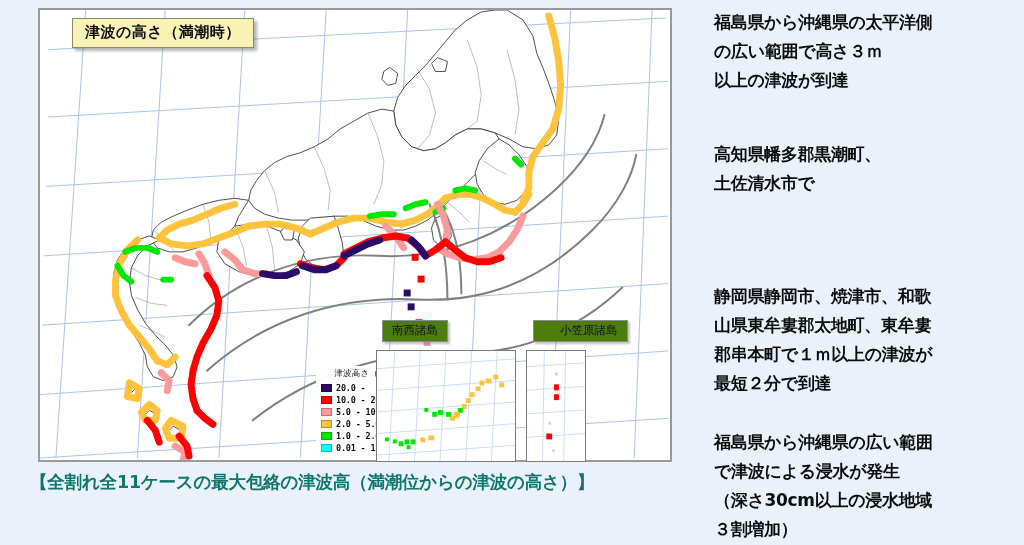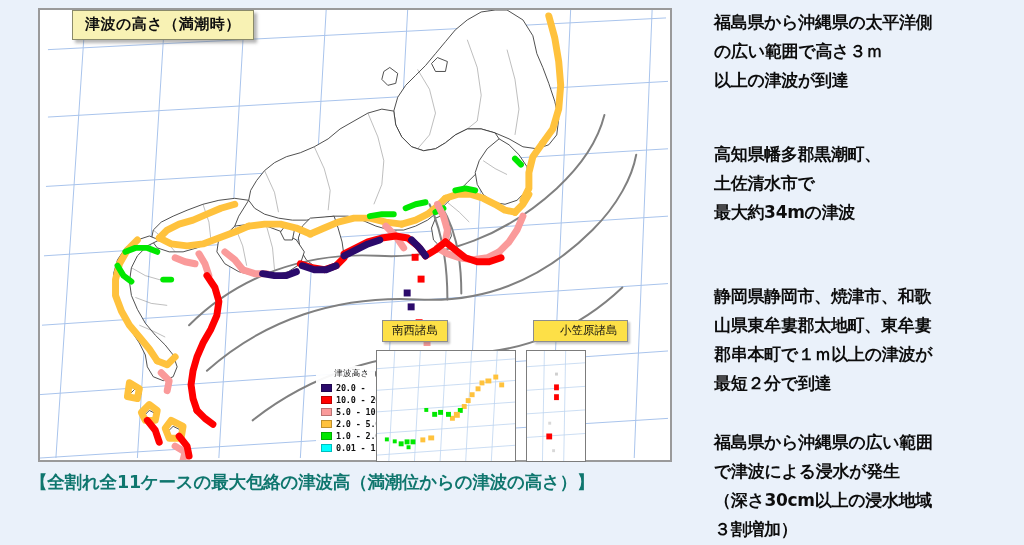--- a/index.html
+++ b/index.html
@@ -26,21 +26,21 @@
     border: 2px solid #9a9a9a;
     box-sizing: border-box;
     overflow: hidden;
   }
   #map-svg { display: block; width: 100%; height: 100%; }
 
   
   #map-title-box {
     position: absolute;
     left: 72px;
-    top: 10px;
+    top: 18px;
     padding: 4px 12px 5px 12px;
     background: #f8f2b4;
     border: 1px solid #8a8a6a;
     box-shadow: 3px 3px 3px rgba(90,90,90,0.45);
     font-size: 15px;
     font-weight: bold;
     color: #101010;
     letter-spacing: 0.5px;
     white-space: nowrap;
     font-family: "DejaVu Sans", "Liberation Sans", sans-serif;
@@ -83,21 +83,21 @@
     font-size: 8.5px;
     color: #111;
     font-family: "DejaVu Sans Mono", "Liberation Mono", monospace;
     white-space: nowrap;
     letter-spacing: -0.2px;
   }
 
   
   .inset-label {
     position: absolute;
-    background: #fde047;
+    background: #4d7c0f;
     border: 1px solid #8d8d8d;
     box-shadow: 2px 2px 2px rgba(100,100,100,0.4);
     font-size: 11.5px;
     color: #111;
     padding: 2px 9px 3px 9px;
     white-space: nowrap;
     font-family: "DejaVu Sans", "Liberation Sans", sans-serif;
   }
   #inset-label-nansei { left: 382px; top: 320px; }
   #inset-label-ogasawara { left: 533px; top: 320px; padding-left: 26px; }
@@ -422,21 +422,20 @@
 
   <div class="note" id="note-0">
     <span class="note-line">福島県から沖縄県の太平洋側</span>
     <span class="note-line">の広い範囲で高さ３ｍ</span>
     <span class="note-line">以上の津波が到達</span>
   </div>
 
   <div class="note" id="note-1">
     <span class="note-line">高知県幡多郡黒潮町、</span>
     <span class="note-line">土佐清水市で</span>
-    <span class="note-line">最大約34mの津波</span>
   </div>
 
   <div class="note" id="note-2">
     <span class="note-line">静岡県静岡市、焼津市、和歌</span>
     <span class="note-line">山県東牟婁郡太地町、東牟婁</span>
     <span class="note-line">郡串本町で１ｍ以上の津波が</span>
     <span class="note-line">最短２分で到達</span>
   </div>
 
   <div class="note" id="note-3">

